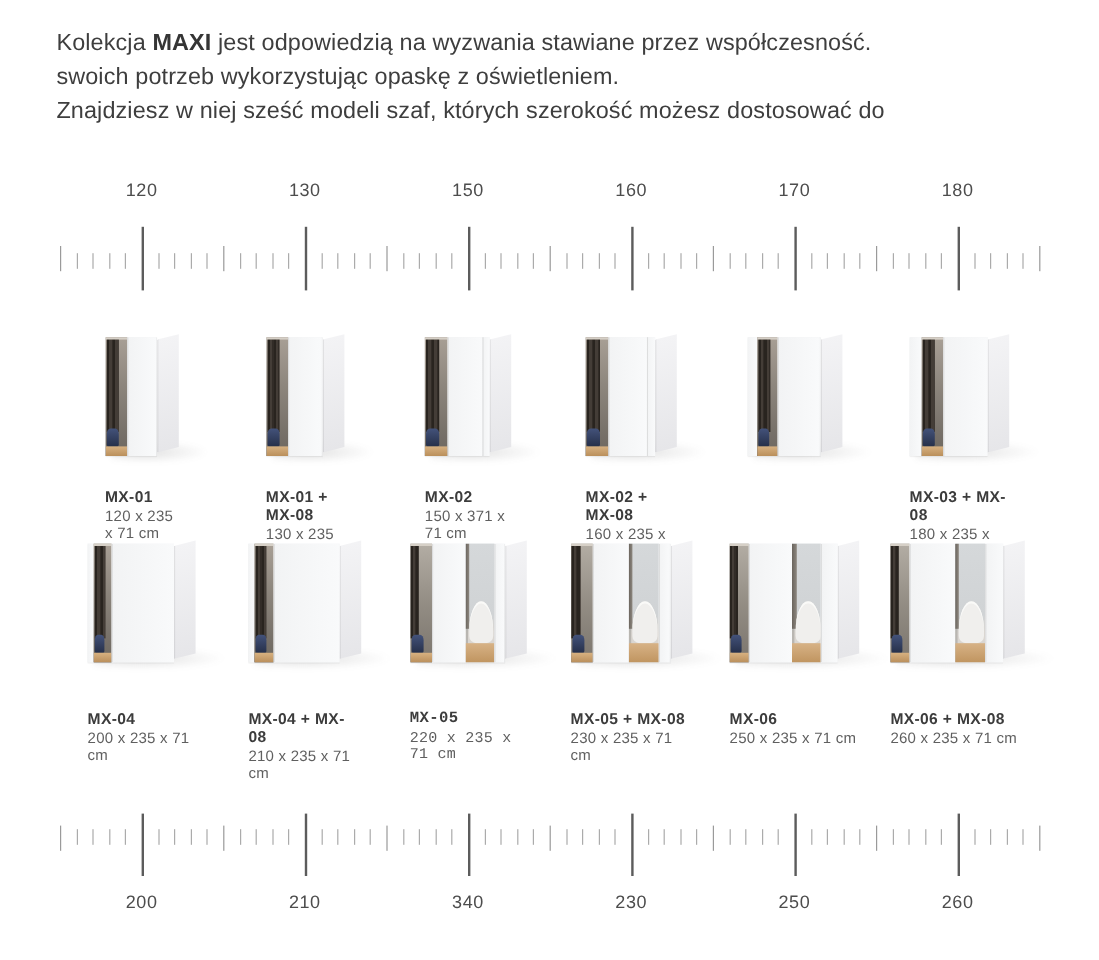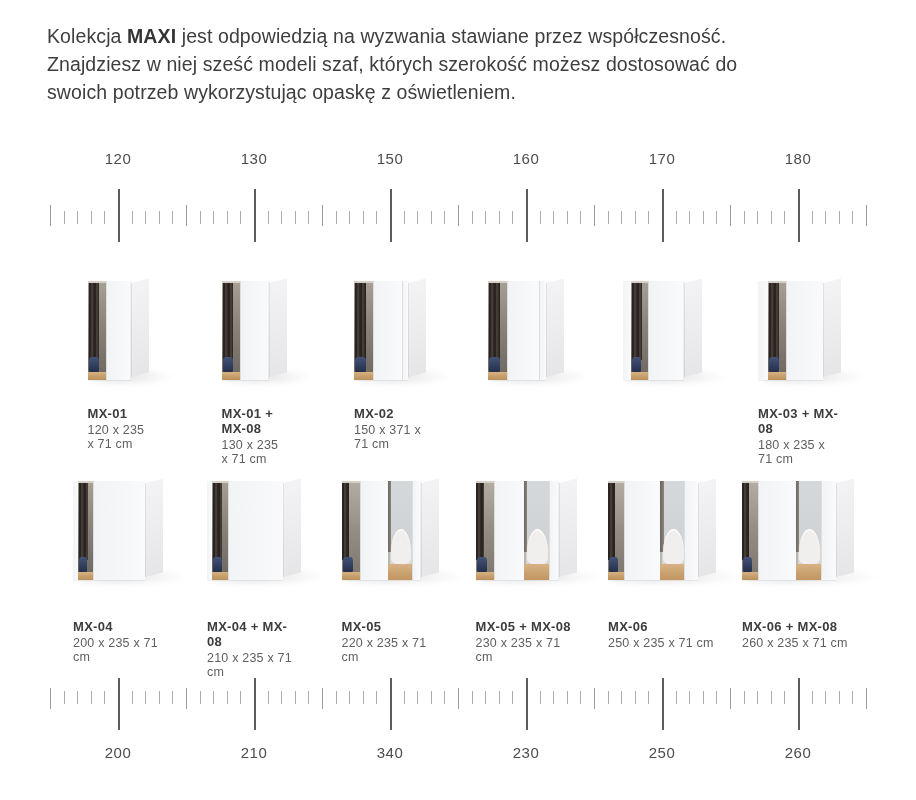--- a/index.html
+++ b/index.html
@@ -24,21 +24,21 @@
   .tick.tall{width:2px;background:var(--tick-dark);top:0;height:100%;}
   .ruler-top .tick.med{top:16px;height:21px;background:#9a9a9a;}
   .ruler-top .tick.small{top:22px;height:13px;}
   .ruler-bottom .tick.med{top:10px;height:21px;background:#9a9a9a;}
   .ruler-bottom .tick.small{top:13px;height:13px;}
   .rlabel{position:absolute;top:0;width:64px;margin-left:-32px;text-align:center;
     font-size:15px;color:#4d4d4d;letter-spacing:.5px;}
   
   .prow{position:absolute;left:50px;width:816px;display:flex;}
   .prow.r0{top:281px;}
-  .prow.r1{top:481px;}
+  .prow.r1{top:453px;}
   .cell{flex:0 0 136px;width:136px;}
   .wrap{margin:0 auto;}
   .graphic{position:relative;height:99px;}
   .gshadow{position:absolute;bottom:-6px;left:5px;right:-24px;height:17px;
     background:radial-gradient(ellipse at 35% 45%,rgba(70,70,70,.17),rgba(70,70,70,0) 72%);
     filter:blur(2px);}
   .front{position:absolute;left:0;top:0;height:99px;display:flex;
     background:linear-gradient(180deg,#f7f8f9,#f0f1f2);
     box-shadow:inset 0 0 0 1px rgba(0,0,0,.03),0 1px 0 rgba(0,0,0,.05);}
   .panel{position:relative;height:100%;overflow:hidden;}
@@ -72,22 +72,22 @@
   .r0 .label-block{margin-top:26px;}
   .r1 .label-block{margin-top:39px;}
   .model{font-size:13px;font-weight:bold;color:#3c3c3c;letter-spacing:.3px;line-height:15px;}
   .dims{font-size:12.5px;color:#5f5f5f;letter-spacing:.2px;margin-top:2px;line-height:14px;}
 </style>
 </head>
 <body>
 
 <div class="intro">
   <div><span>Kolekcja </span><b>MAXI</b><span> jest odpowiedzią na wyzwania stawiane przez współczesność.</span></div>
+  <div>swoich potrzeb wykorzystując opaskę z oświetleniem.</div>
   <div>Znajdziesz w niej sześć modeli szaf, których szerokość możesz dostosować do</div>
-  <div>swoich potrzeb wykorzystując opaskę z oświetleniem.</div>
 </div>
 
 <div class="ruler ruler-top" id="ruler-top">
   <div class="lblrow">
       <div class="rlabel" style="left: 68px;">120</div>
       <div class="rlabel" style="left: 204px;">130</div>
       <div class="rlabel" style="left: 340px;">150</div>
       <div class="rlabel" style="left: 476px;">160</div>
       <div class="rlabel" style="left: 612px;">170</div>
       <div class="rlabel" style="left: 748px;">180</div>
@@ -227,20 +227,24 @@
             <div class="panel open" style="flex: 0 0 33%;">
               <div class="curtain"></div>
               <div class="pouf"></div>
               <div class="wood"></div>
             </div>
             <div class="panel door" style="flex: 0 0 55%;"></div>
             <div class="panel door" style="flex: 0 0 12%;"></div>
           </div>
           <div class="side" style="left: 58px;"></div>
         </div>
+        <div class="label-block">
+          <div class="model">MX-02 + MX-08</div>
+          <div class="dims">160 x 235 x 71 cm</div>
+        </div>
       </div>
     </div>
     <div class="cell">
       <div class="wrap" style="width: 79px;">
         <div class="graphic">
           <div class="gshadow"></div>
           <div class="front" style="width: 61px;">
             <div class="panel door" style="flex: 0 0 14%;"></div>
             <div class="panel open" style="flex: 0 0 27%;">
               <div class="curtain"></div>
@@ -312,21 +316,21 @@
           </div>
           <div class="side" style="left: 76px;"></div>
         </div>
         <div class="label-block">
           <div class="model">MX-04 + MX-08</div>
           <div class="dims">210 x 235 x 71 cm</div>
         </div>
       </div>
     </div>
     <div class="cell">
-      <div class="wrap" style="width: 97px;">
+      <div class="wrap" style="width: 97px; font-family: Liberation Mono, monospace;">
         <div class="graphic">
           <div class="gshadow"></div>
           <div class="front" style="width: 79px;">
             <div class="panel openwide" style="flex: 0 0 23%;">
               <div class="curtain"></div>
               <div class="pouf"></div>
               <div class="wood"></div>
             </div>
             <div class="panel door" style="flex: 0 0 36%;"></div>
             <div class="panel mirror" style="flex: 0 0 30%;">

